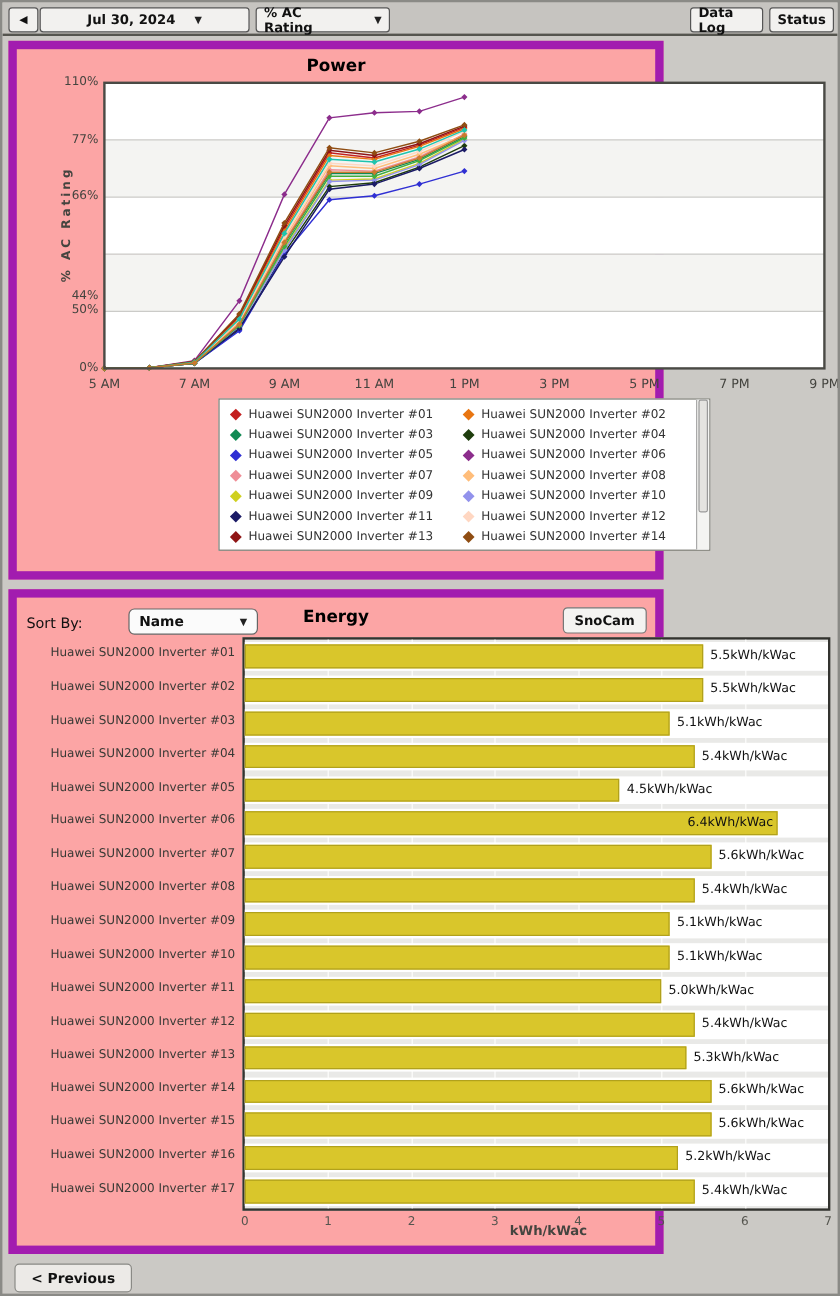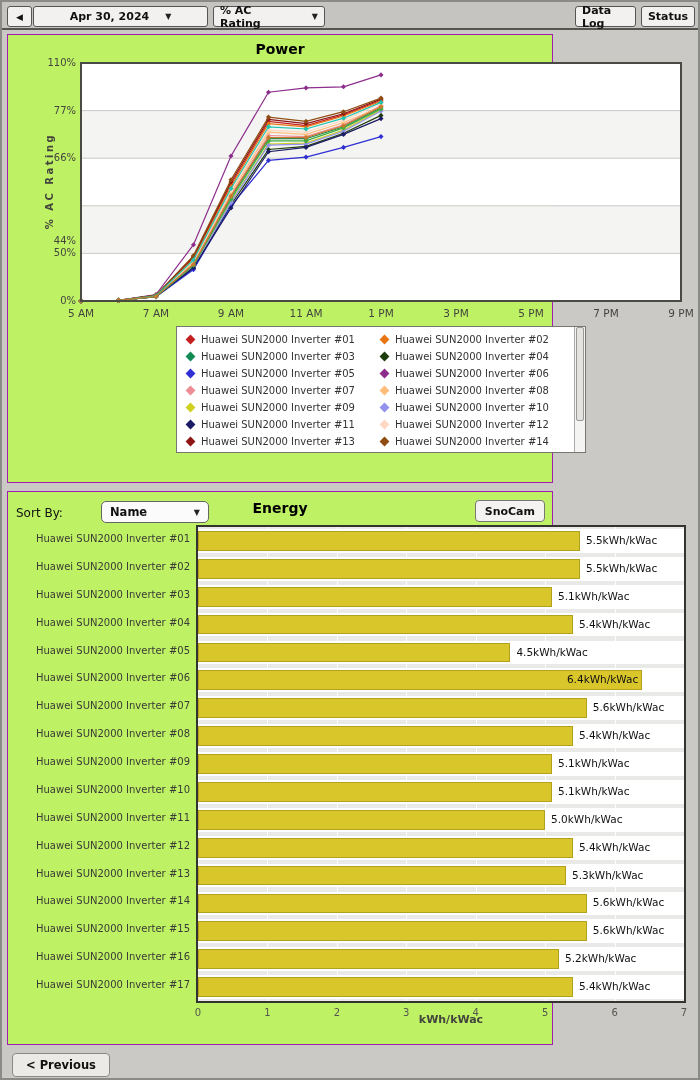--- a/index.html
+++ b/index.html
@@ -20,21 +20,21 @@
     position:absolute; top:4px; height:21px;
     background:#f2f1ef; border:1px solid #555; border-radius:3px;
     font-size:11px; font-weight:bold; color:#111;
     display:flex; align-items:center; justify-content:center;
     cursor:default; padding:0 6px;
   }
   .caret { font-size:8px; margin-left:16px; color:#222; }
   
   .panel {
     position:absolute; left:5px; width:546px;
-    background:#bef264; border:1px solid #a21caf;
+    background:#fca5a5; border:7px solid #a21caf;
   }
   #power-panel { top:32px;  height:449px; }
   #energy-panel{ top:489px; height:554px; }
   .chart-title {
     position:absolute; width:100%; text-align:center;
     font-size:14px; font-weight:bold; color:#000;
   }
   
   #power-plot-svg { position:absolute; left:73px; top:28px; overflow:visible; }
   .ytick {
@@ -117,21 +117,21 @@
   }
 </style>
 </head>
 <body>
 
 <div class="toolbar">
   <div class="tbtn" style="left:5px; width:25px;">
     <span style="font-size:9px;">◀</span>
   </div>
   <div class="tbtn" style="left:31px; width:175px;">
-    <span>Apr 30, 2024</span>
+    <span>Jul 30, 2024</span>
     <span class="caret">▼</span>
   </div>
   <div class="tbtn" style="left:211px; width:112px;">
     <span>% AC Rating</span>
     <span class="caret">▼</span>
   </div>
   <div class="tbtn" style="left:573px; width:61px;">
     <span>Data Log</span>
   </div>
   <div class="tbtn" style="left:639px; width:54px;">

